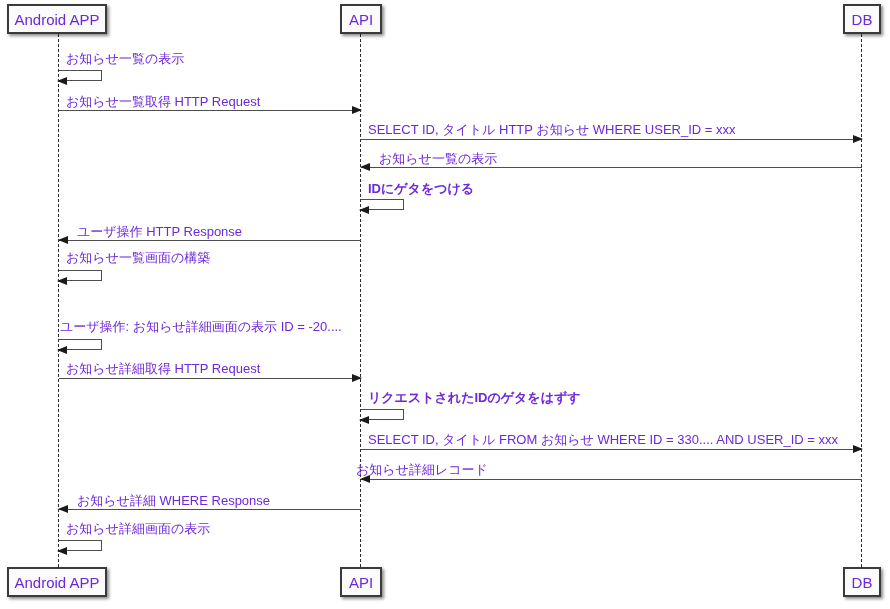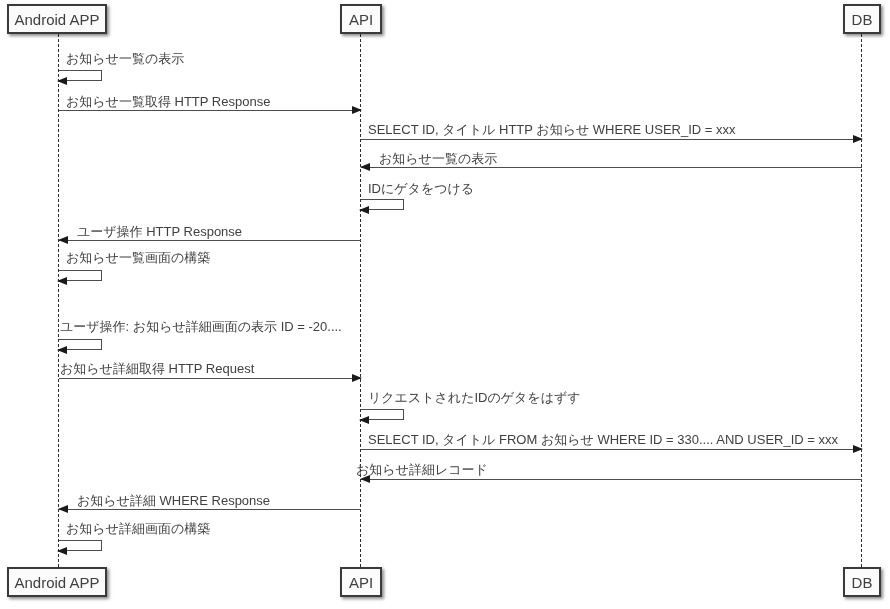--- a/index.html
+++ b/index.html
@@ -6,24 +6,24 @@
   #canvas{
     position:relative;width:890px;height:609px;background:#ffffff;overflow:hidden;
     font-family:"Liberation Sans","DejaVu Sans",sans-serif;color:#161616;
   }
   .lifeline{position:absolute;width:0;border-left:1.6px dashed #2e2e2e;}
   .participant{
     position:absolute;height:30px;box-sizing:border-box;
     background:#fbfbfb;border:2px solid #3a3a3a;
     box-shadow:2px 2px 3px rgba(0,0,0,0.45);
     display:flex;align-items:center;justify-content:center;
-    font-size:15px;color:#404040;white-space:nowrap;
+    font-size:15px;color:#6d28d9;white-space:nowrap;
   }
-  .msg-label{position:absolute;font-size:13px;line-height:14px;color:#404040;white-space:nowrap;text-align:center;}
-  .msg-label.bold{font-weight:normal;}
+  .msg-label{position:absolute;font-size:13px;line-height:14px;color:#6d28d9;white-space:nowrap;text-align:center;}
+  .msg-label.bold{font-weight:bold;}
   .line{position:absolute;height:0;border-top:1.6px solid #4d4d4d;}
   .ah{position:absolute;width:0;height:0;border-top:4px solid transparent;border-bottom:4px solid transparent;}
   .ah.r{right:-1px;top:-5px;border-left:10px solid #1a1a1a;}
   .ah.l{left:-1px;top:-5px;border-right:10px solid #1a1a1a;}
   .loop{
     position:absolute;width:43px;height:11px;box-sizing:border-box;
     border:1.6px solid #4d4d4d;border-left:none;
   }
   .loop .ah.l{left:-2px;top:auto;bottom:-5px;}
 </style>
@@ -57,21 +57,21 @@
   </div>
 
   <div>
     <span class="msg-label" style="left:66px;top:52px">お知らせ一覧の表示</span>
     <div class="loop" style="left:59px;top:70px">
         <i class="ah l"></i>
       </div>
   </div>
 
   <div>
-    <span class="msg-label" style="left:66px;top:95px">お知らせ一覧取得 HTTP Response</span>
+    <span class="msg-label" style="left:66px;top:95px">お知らせ一覧取得 HTTP Request</span>
     <div class="line" style="left:59px;top:110px;width:302px">
         <i class="ah r"></i>
       </div>
   </div>
 
   <div>
     <span class="msg-label" style="left:368px;top:123px">SELECT ID, タイトル HTTP お知らせ WHERE USER_ID = xxx</span>
     <div class="line" style="left:361px;top:139px;width:501px">
         <i class="ah r"></i>
       </div>
@@ -106,21 +106,21 @@
   </div>
 
   <div>
     <span class="msg-label" style="left:60px;top:320px">ユーザ操作: お知らせ詳細画面の表示 ID = -20....</span>
     <div class="loop" style="left:59px;top:339px">
         <i class="ah l"></i>
       </div>
   </div>
 
   <div>
-    <span class="msg-label" style="left:60px;top:362px">お知らせ詳細取得 HTTP Request</span>
+    <span class="msg-label" style="left:66px;top:362px">お知らせ詳細取得 HTTP Request</span>
     <div class="line" style="left:59px;top:378px;width:302px">
         <i class="ah r"></i>
       </div>
   </div>
 
   <div>
     <span class="msg-label bold" style="left:368px;top:391px">リクエストされたIDのゲタをはずす</span>
     <div class="loop" style="left:361px;top:409px">
         <i class="ah l"></i>
       </div>
@@ -141,19 +141,19 @@
   </div>
 
   <div>
     <span class="msg-label" style="left:77px;top:494px">お知らせ詳細 WHERE Response</span>
     <div class="line" style="left:59px;top:509px;width:302px">
         <i class="ah l"></i>
       </div>
   </div>
 
   <div>
-    <span class="msg-label" style="left:66px;top:522px">お知らせ詳細画面の構築</span>
+    <span class="msg-label" style="left:66px;top:522px">お知らせ詳細画面の表示</span>
     <div class="loop" style="left:59px;top:540px">
         <i class="ah l"></i>
       </div>
   </div>
 
 </div>
 
 </body></html>

